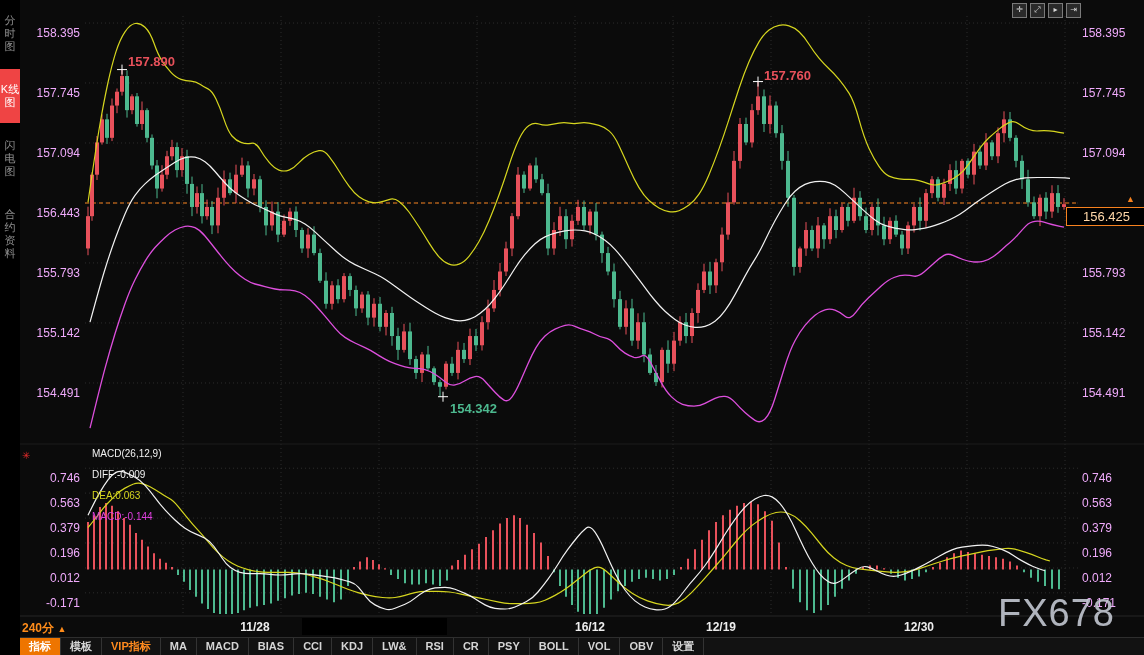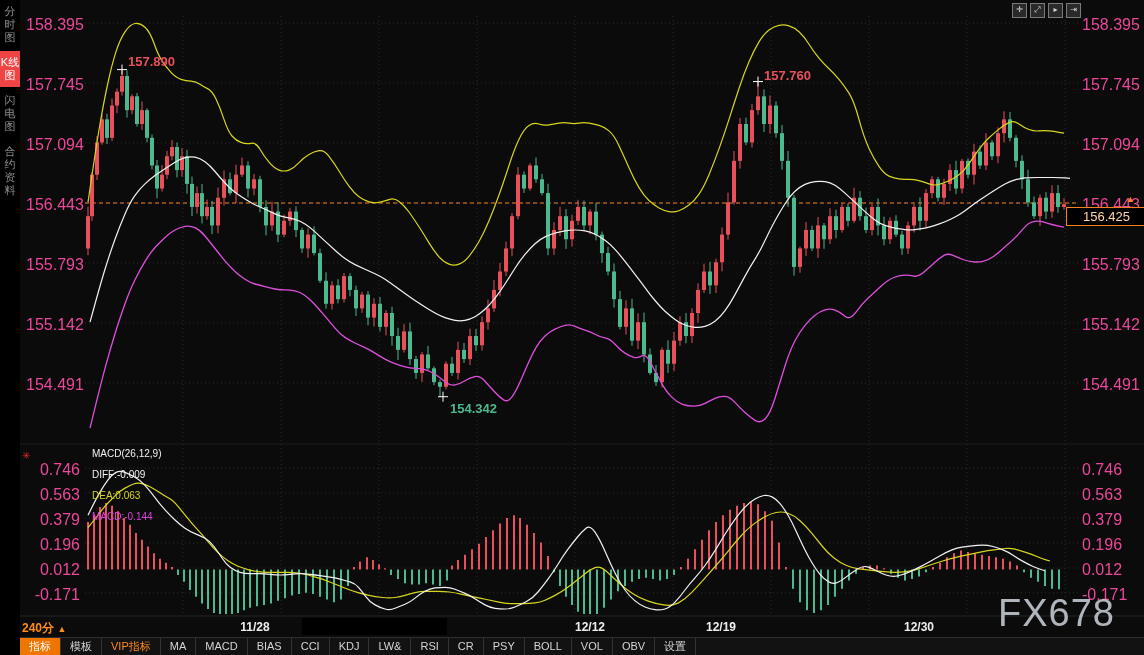--- a/index.html
+++ b/index.html
@@ -1,48 +1,48 @@
 <!DOCTYPE html>
 <html><head>
 <meta charset="utf-8">
 <style>
   html,body{margin:0;padding:0;background:#000;}
   #screen{position:relative;width:1144px;height:655px;background:#0b0b0b;overflow:hidden;
           font-family:"Liberation Sans",sans-serif;}
   #sidebar{position:absolute;left:0;top:0;width:20px;height:655px;background:#000;z-index:30;}
   .side-item{width:20px;text-align:center;font-size:11px;line-height:13px;color:#8f8f8f;
-             word-break:break-all;padding:5px 0;margin-bottom:2px;cursor:pointer;}
+             word-break:break-all;padding:14px 0;margin-bottom:2px;cursor:pointer;}
   .side-item.active{background:#ef4444;color:#fff;}
   #chart-svg{position:absolute;left:0;top:0;z-index:1;}
   #overlay{position:absolute;left:0;top:0;width:1144px;height:655px;z-index:10;pointer-events:none;}
   #overlay *{pointer-events:auto;}
   .hdr{position:absolute;left:88px;top:2px;height:15px;display:flex;align-items:center;gap:9px;
        font-size:12.5px;color:#f2f2f2;white-space:nowrap;z-index:20;}
   .hdr .period{color:#ff4a1f;}
   .hdr .plus{color:#c25b1d;font-size:13px;}
   .hdr .up{color:#d6d61f;} .hdr .lo{color:#e040e0;}
   .chart-ic{display:inline-block;width:14px;height:11px;background:#dfe7f5;border:1px solid #5a6f9a;position:relative;}
   .chart-ic i{position:absolute;left:1px;top:5px;width:10px;height:3px;border-top:2px solid #c0392b;transform:rotate(-18deg);}
   .macd-hdr{position:absolute;left:92px;top:448px;display:flex;gap:10px;font-size:10px;
             color:#f2f2f2;white-space:nowrap;z-index:20;flex-direction:column;}
   .macd-hdr .dea{color:#d6d61f;} .macd-hdr .mac{color:#e040e0;}
   .alarm{position:absolute;left:22px;top:450px;color:#e02a2a;font-size:10px;z-index:20;}
-  .lbl{position:absolute;font-size:16px;color:#ec4899;white-space:nowrap;}
+  .lbl{position:absolute;font-size:12px;color:#f0abfc;white-space:nowrap;margin-top:10px;}
   .annot{position:absolute;font-size:13px;font-weight:bold;white-space:nowrap;}
   .date-lbl{position:absolute;top:620px;font-size:12px;font-weight:bold;color:#eee;}
   #period-btn{position:absolute;left:22px;top:620px;font-size:12px;font-weight:bold;color:#ff8c1a;cursor:pointer;}
   #redact{position:absolute;left:302px;top:618px;width:145px;height:17px;background:#000;}
   #pricebox{position:absolute;left:1066px;top:207px;width:72px;height:17px;border:1px solid #f7821f;
             background:#000;color:#ffd7a8;font-size:13px;line-height:17px;padding-left:16px;}
   #pc-label{position:absolute;left:1082px;top:196px;}
   #pc-marker{position:absolute;left:1126px;top:194px;color:#f7821f;font-size:9px;}
   #toolbar{position:absolute;left:20px;bottom:0;right:0;height:17px;background:#121212;
            border-top:1px solid #2e2e2e;display:flex;z-index:20;}
   .tb-item{font-size:11px;line-height:16px;color:#d5d5d5;padding:0 9px;border-right:1px solid #333;
-           cursor:pointer;white-space:nowrap;}
+           cursor:pointer;white-space:nowrap;font-weight:bold;}
   .tb-item.active{background:#ee7500;color:#fff;}
   .tb-item.vip{color:#ff8a1e;}
   #topicons{position:absolute;left:1012px;top:3px;display:flex;gap:3px;z-index:20;}
   .ti{width:13px;height:13px;border:1px solid #7a7a7a;background:#2a2a2a;color:#d9d9d9;
       font-size:8px;line-height:12px;text-align:center;cursor:pointer;}
   #watermark{position:absolute;left:998px;top:592px;font-size:38px;color:#c7ccd6;opacity:.88;
              letter-spacing:1px;z-index:5;}
 </style>
 </head>
 <body>
@@ -620,21 +620,21 @@
       <div class="lbl" style="left: 1082px; top: 535.964px;">0.196</div>
       <div class="lbl" style="left: 26px; top: 560.969px; width: 54px; text-align: right;">0.012</div>
       <div class="lbl" style="left: 1082px; top: 560.969px;">0.012</div>
       <div class="lbl" style="left: 26px; top: 585.839px; width: 54px; text-align: right;">-0.171</div>
       <div class="lbl" style="left: 1082px; top: 585.839px;">-0.171</div>
       <div class="annot" style="left: 128px; top: 53.5866px; color: rgb(232, 81, 91);">157.890</div>
       <div class="annot" style="left: 764px; top: 67.5726px; color: rgb(232, 81, 91);">157.760</div>
       <div class="annot" style="left: 450px; top: 400.712px; color: rgb(77, 185, 143);">154.342</div>
       <div class="date-lbl" style="left: 78px; width: 40px; text-align: center; margin-top: 24px;">11/20</div>
       <div class="date-lbl" style="left: 235px; width: 40px; text-align: center;">11/28</div>
-      <div class="date-lbl" style="left: 570px; width: 40px; text-align: center;">12/12</div>
+      <div class="date-lbl" style="left: 570px; width: 40px; text-align: center;">16/12</div>
       <div class="date-lbl" style="left: 701px; width: 40px; text-align: center;">12/19</div>
       <div class="date-lbl" style="left: 899px; width: 40px; text-align: center;">12/30</div>
     </div>
 
   <div id="sidebar">
       <div class="side-item">分时图</div>
       <div class="side-item active">K线图</div>
       <div class="side-item">闪电图</div>
       <div class="side-item">合约资料</div>
     </div>

